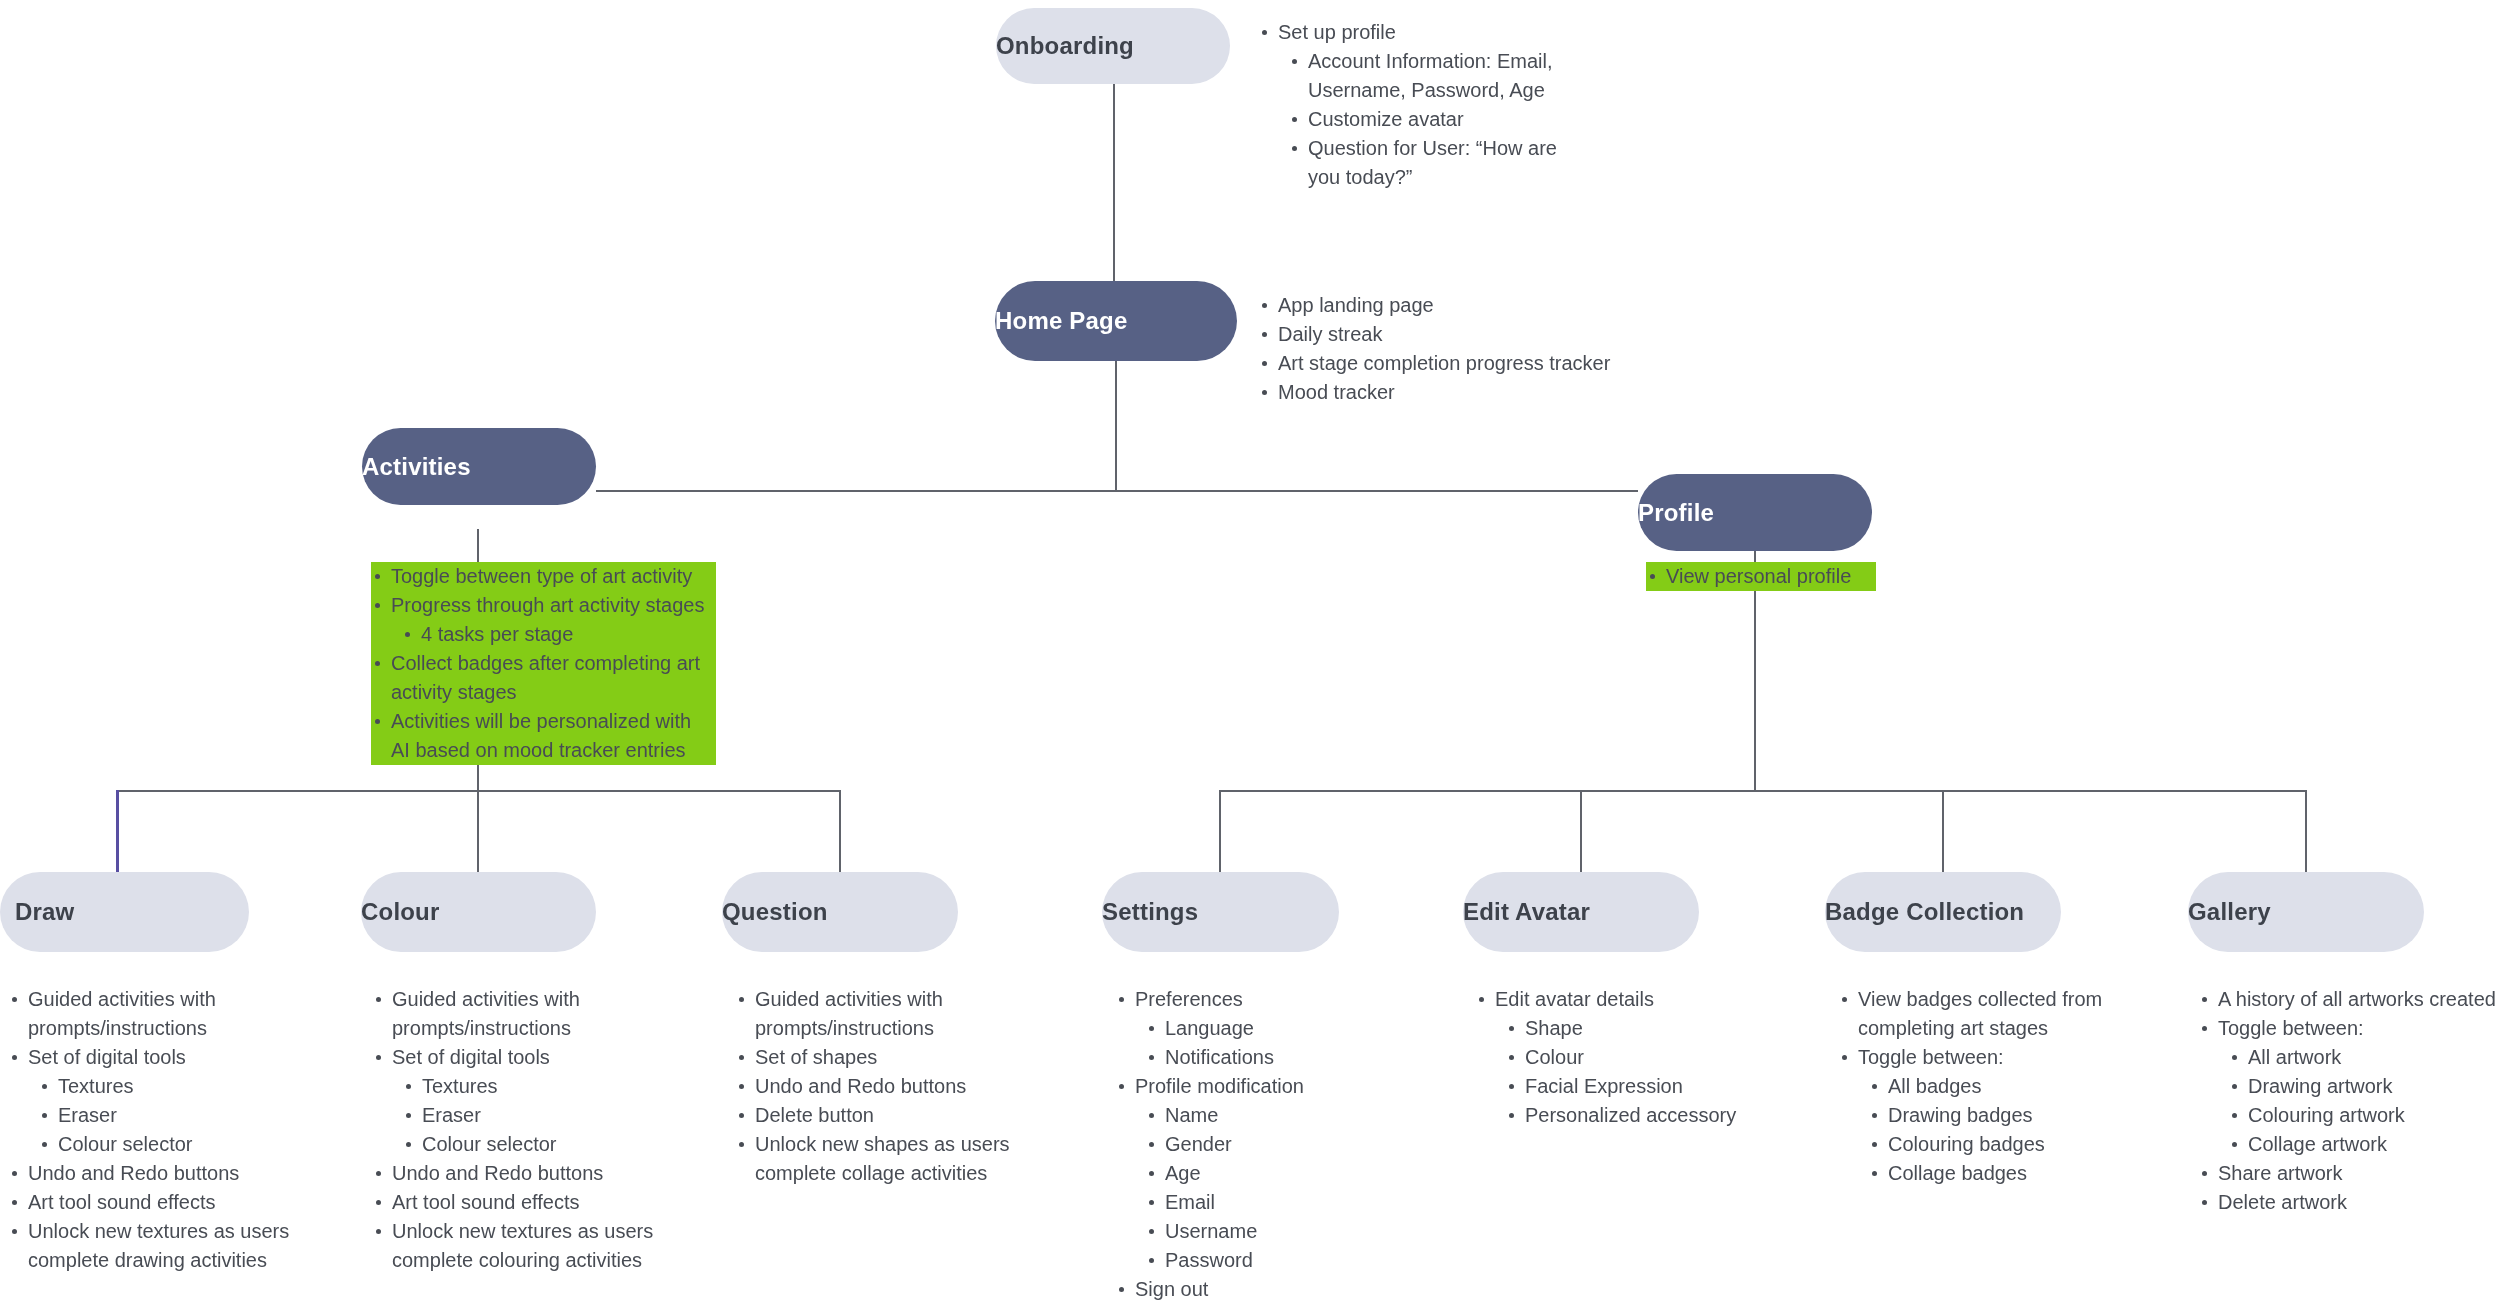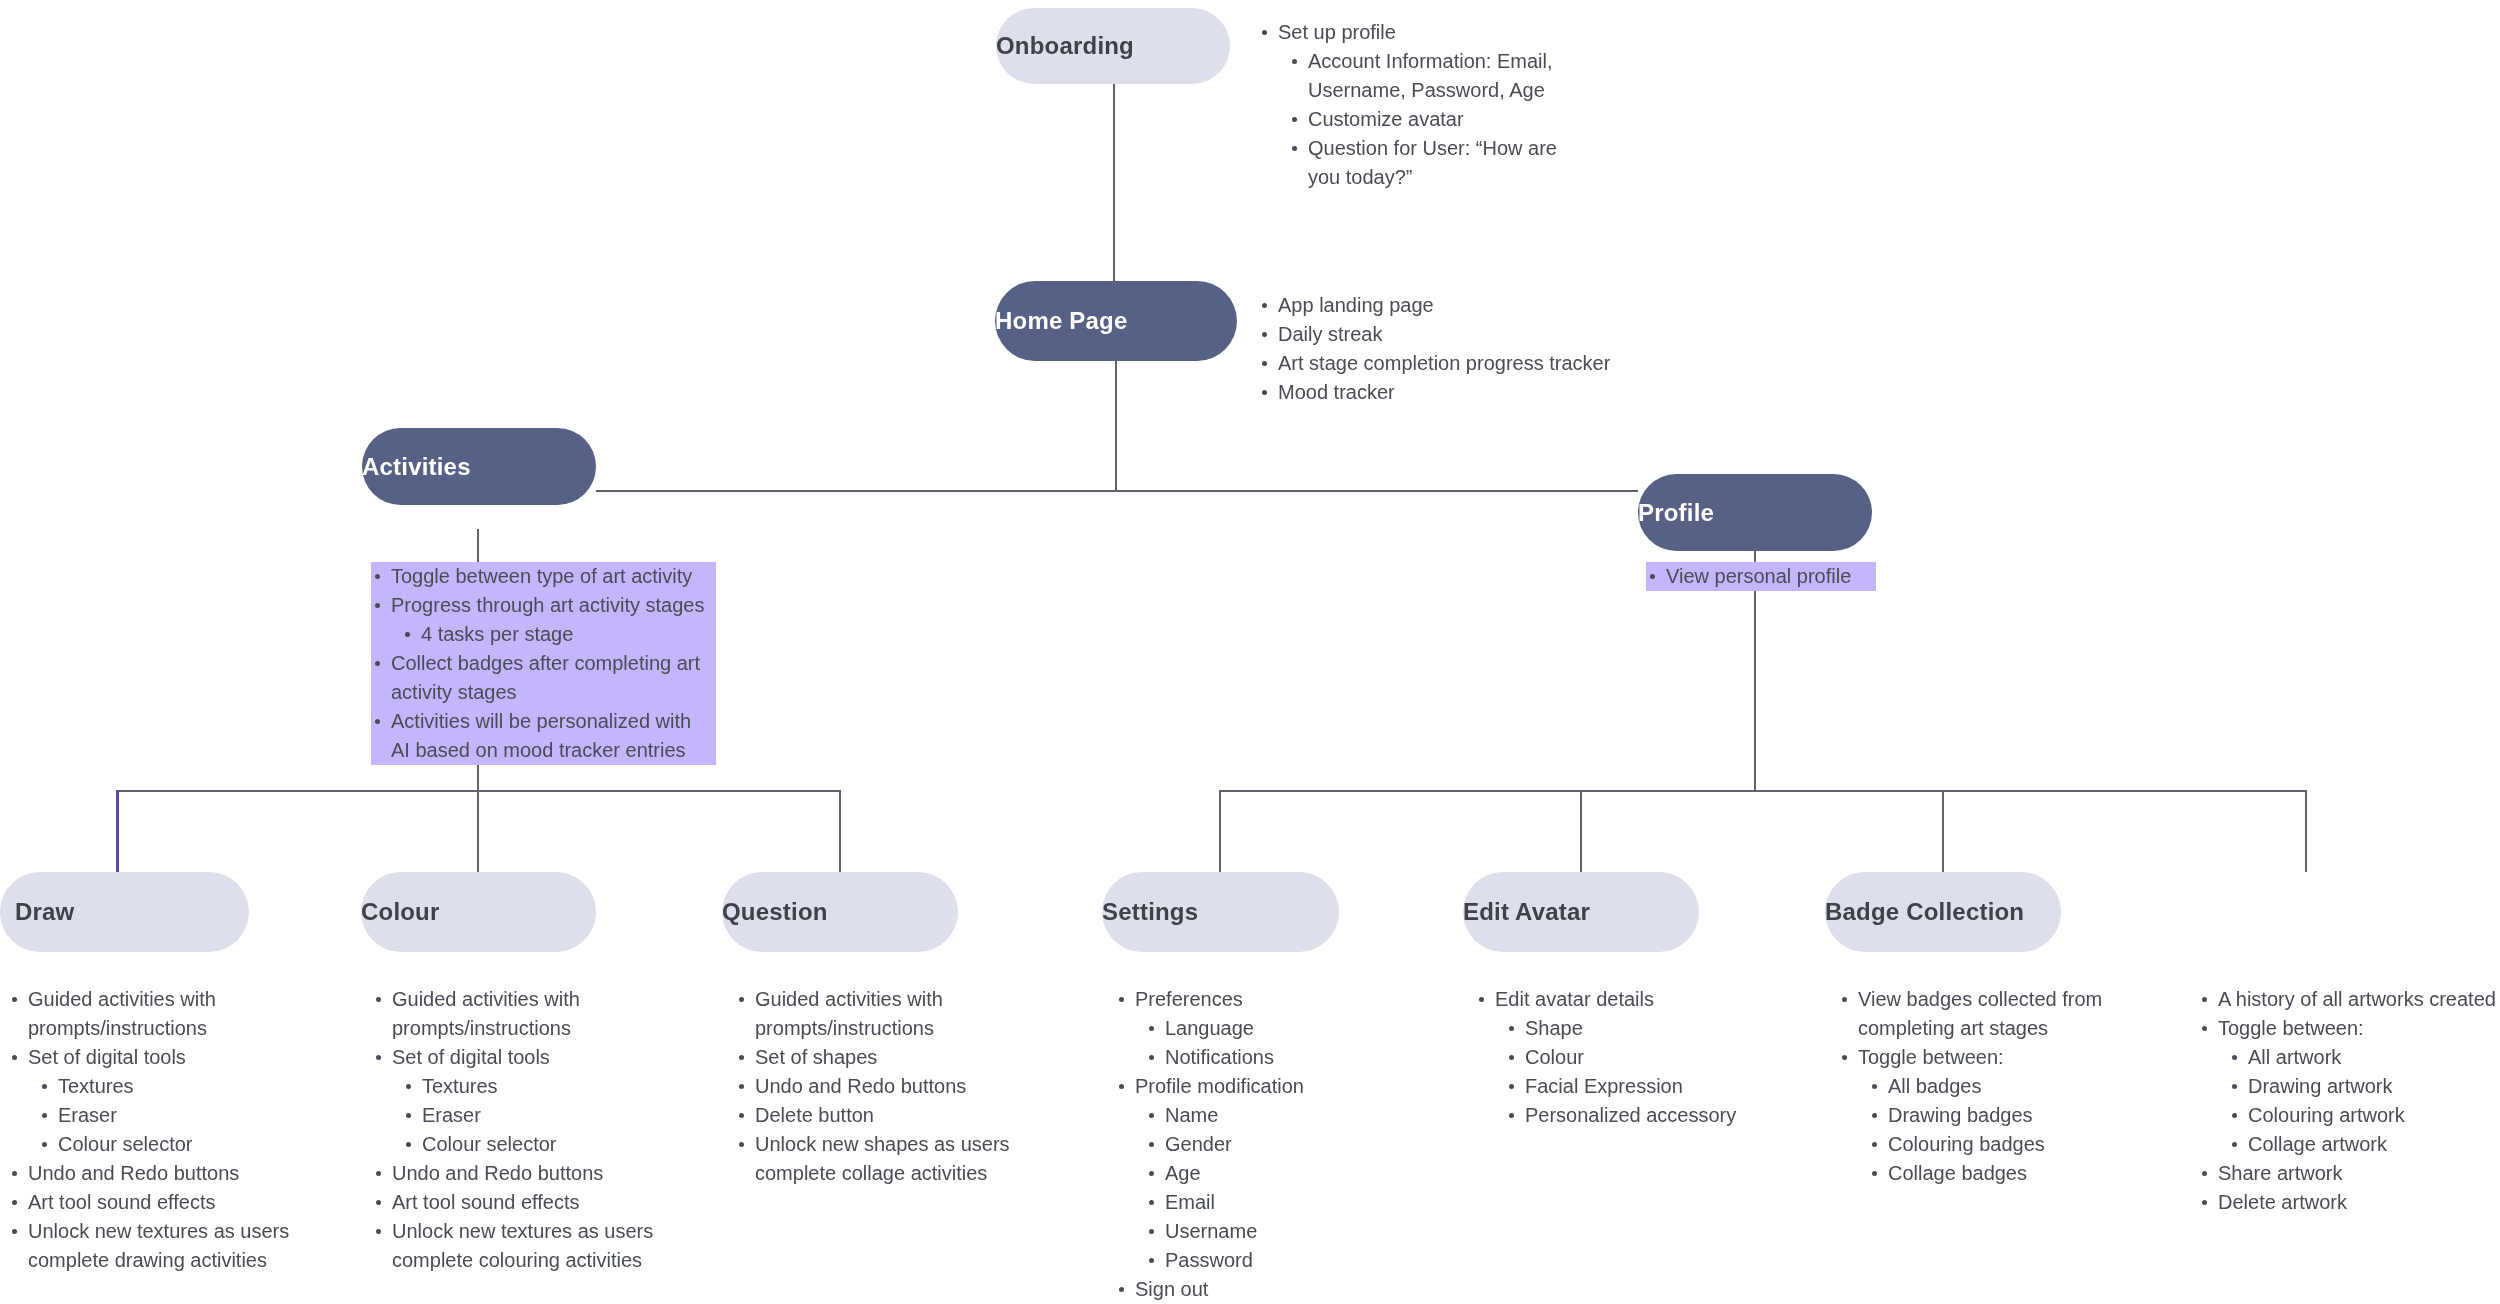--- a/index.html
+++ b/index.html
@@ -49,21 +49,21 @@
   #c-drop-settings{left:1219px;top:790px;height:82px;}
   #c-drop-edit-avatar{left:1580px;top:790px;height:82px;}
   #c-drop-badges{left:1942px;top:790px;height:82px;}
   #c-drop-gallery{left:2305px;top:790px;height:82px;}
 
   
   .blist{
     position:absolute;font-size:20px;line-height:29px;
     color:var(--note-text,#484c54);white-space:pre;margin-top:8px;
   }
-  .blist.cover{background:#c4b5fd;}
+  .blist.cover{background:#84cc16;}
   .li{display:flex;align-items:flex-start;}
   .dot{
     flex:none;width:5px;height:5px;border-radius:50%;
     background:var(--note-text,#484c54);
     margin:12px 11px 0 4px;
   }
   .li.lv2{margin-left:30px;}
   .li.c1{margin-left:20px;}
   .li.c2{margin-left:50px;}
 
@@ -133,14 +133,17 @@
   </div>
   <div class="node light" id="n-settings">
     <span>Settings</span>
   </div>
   <div class="node light" id="n-badge-collection">
     <span>Badge Collection</span>
   </div>
   <div class="node light" id="n-edit-avatar">
     <span>Edit Avatar</span>
   </div>
+  <div class="node light" id="n-gallery">
+    <span>Gallery</span>
+  </div>
 
 </div>
 
 </body></html>

